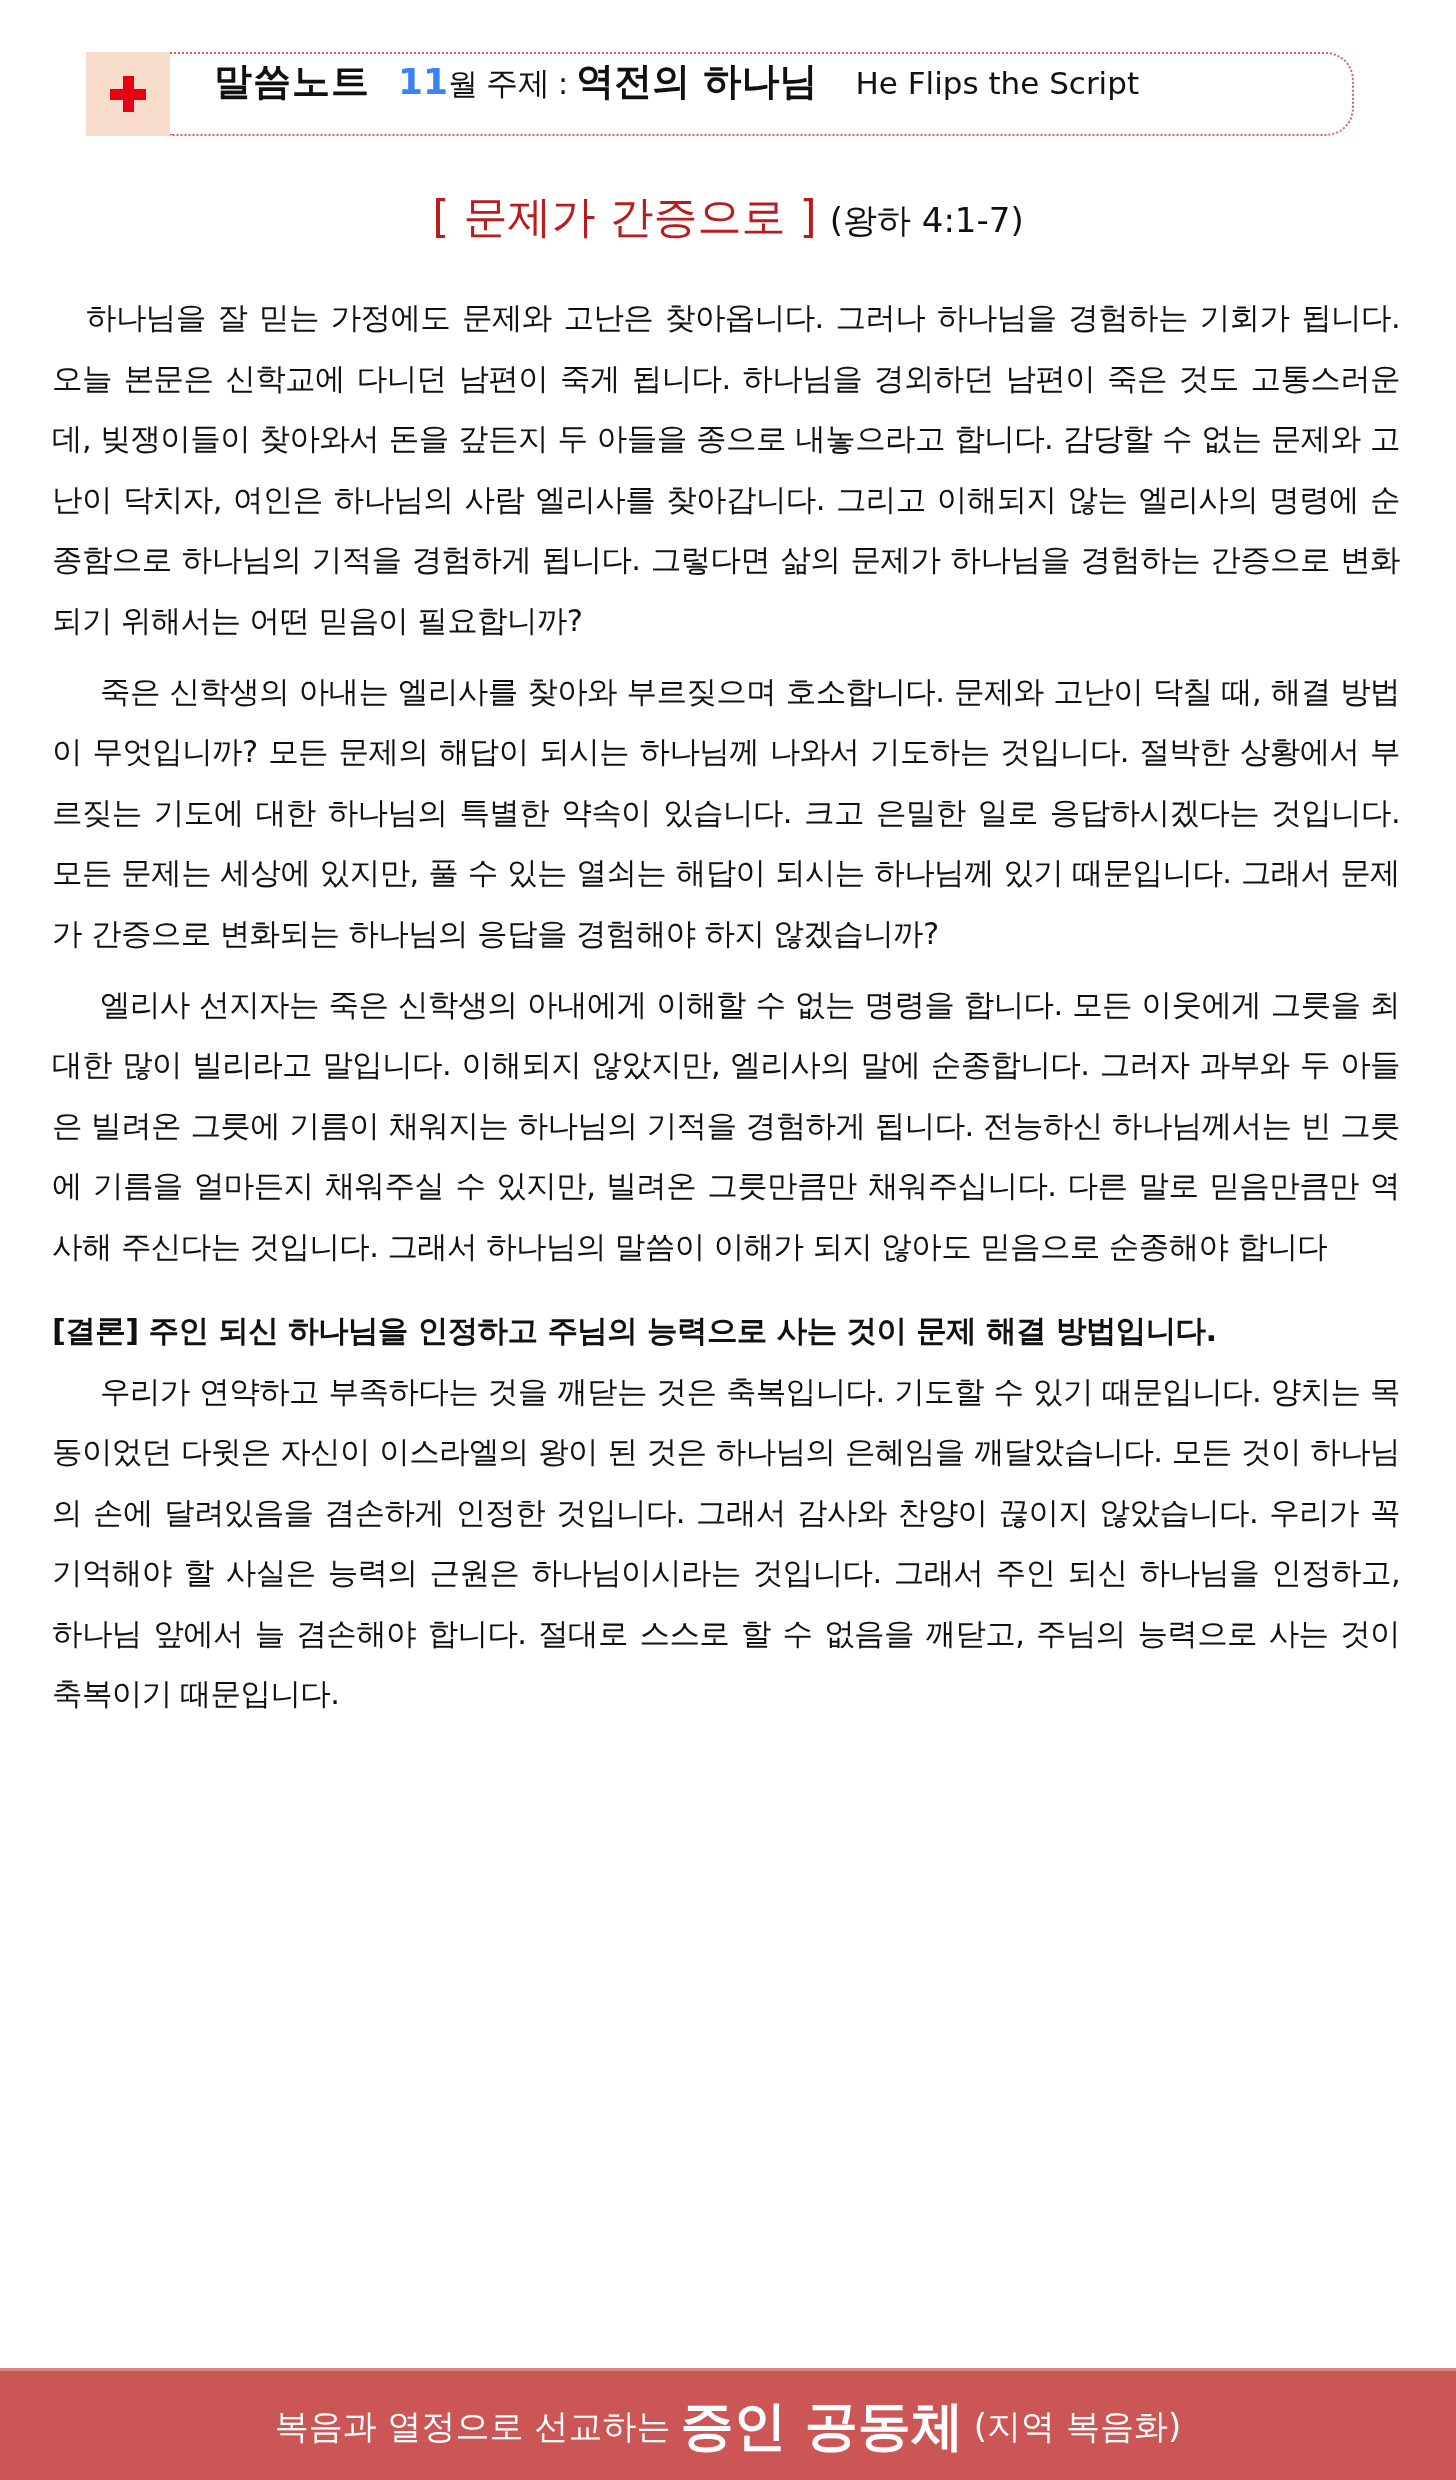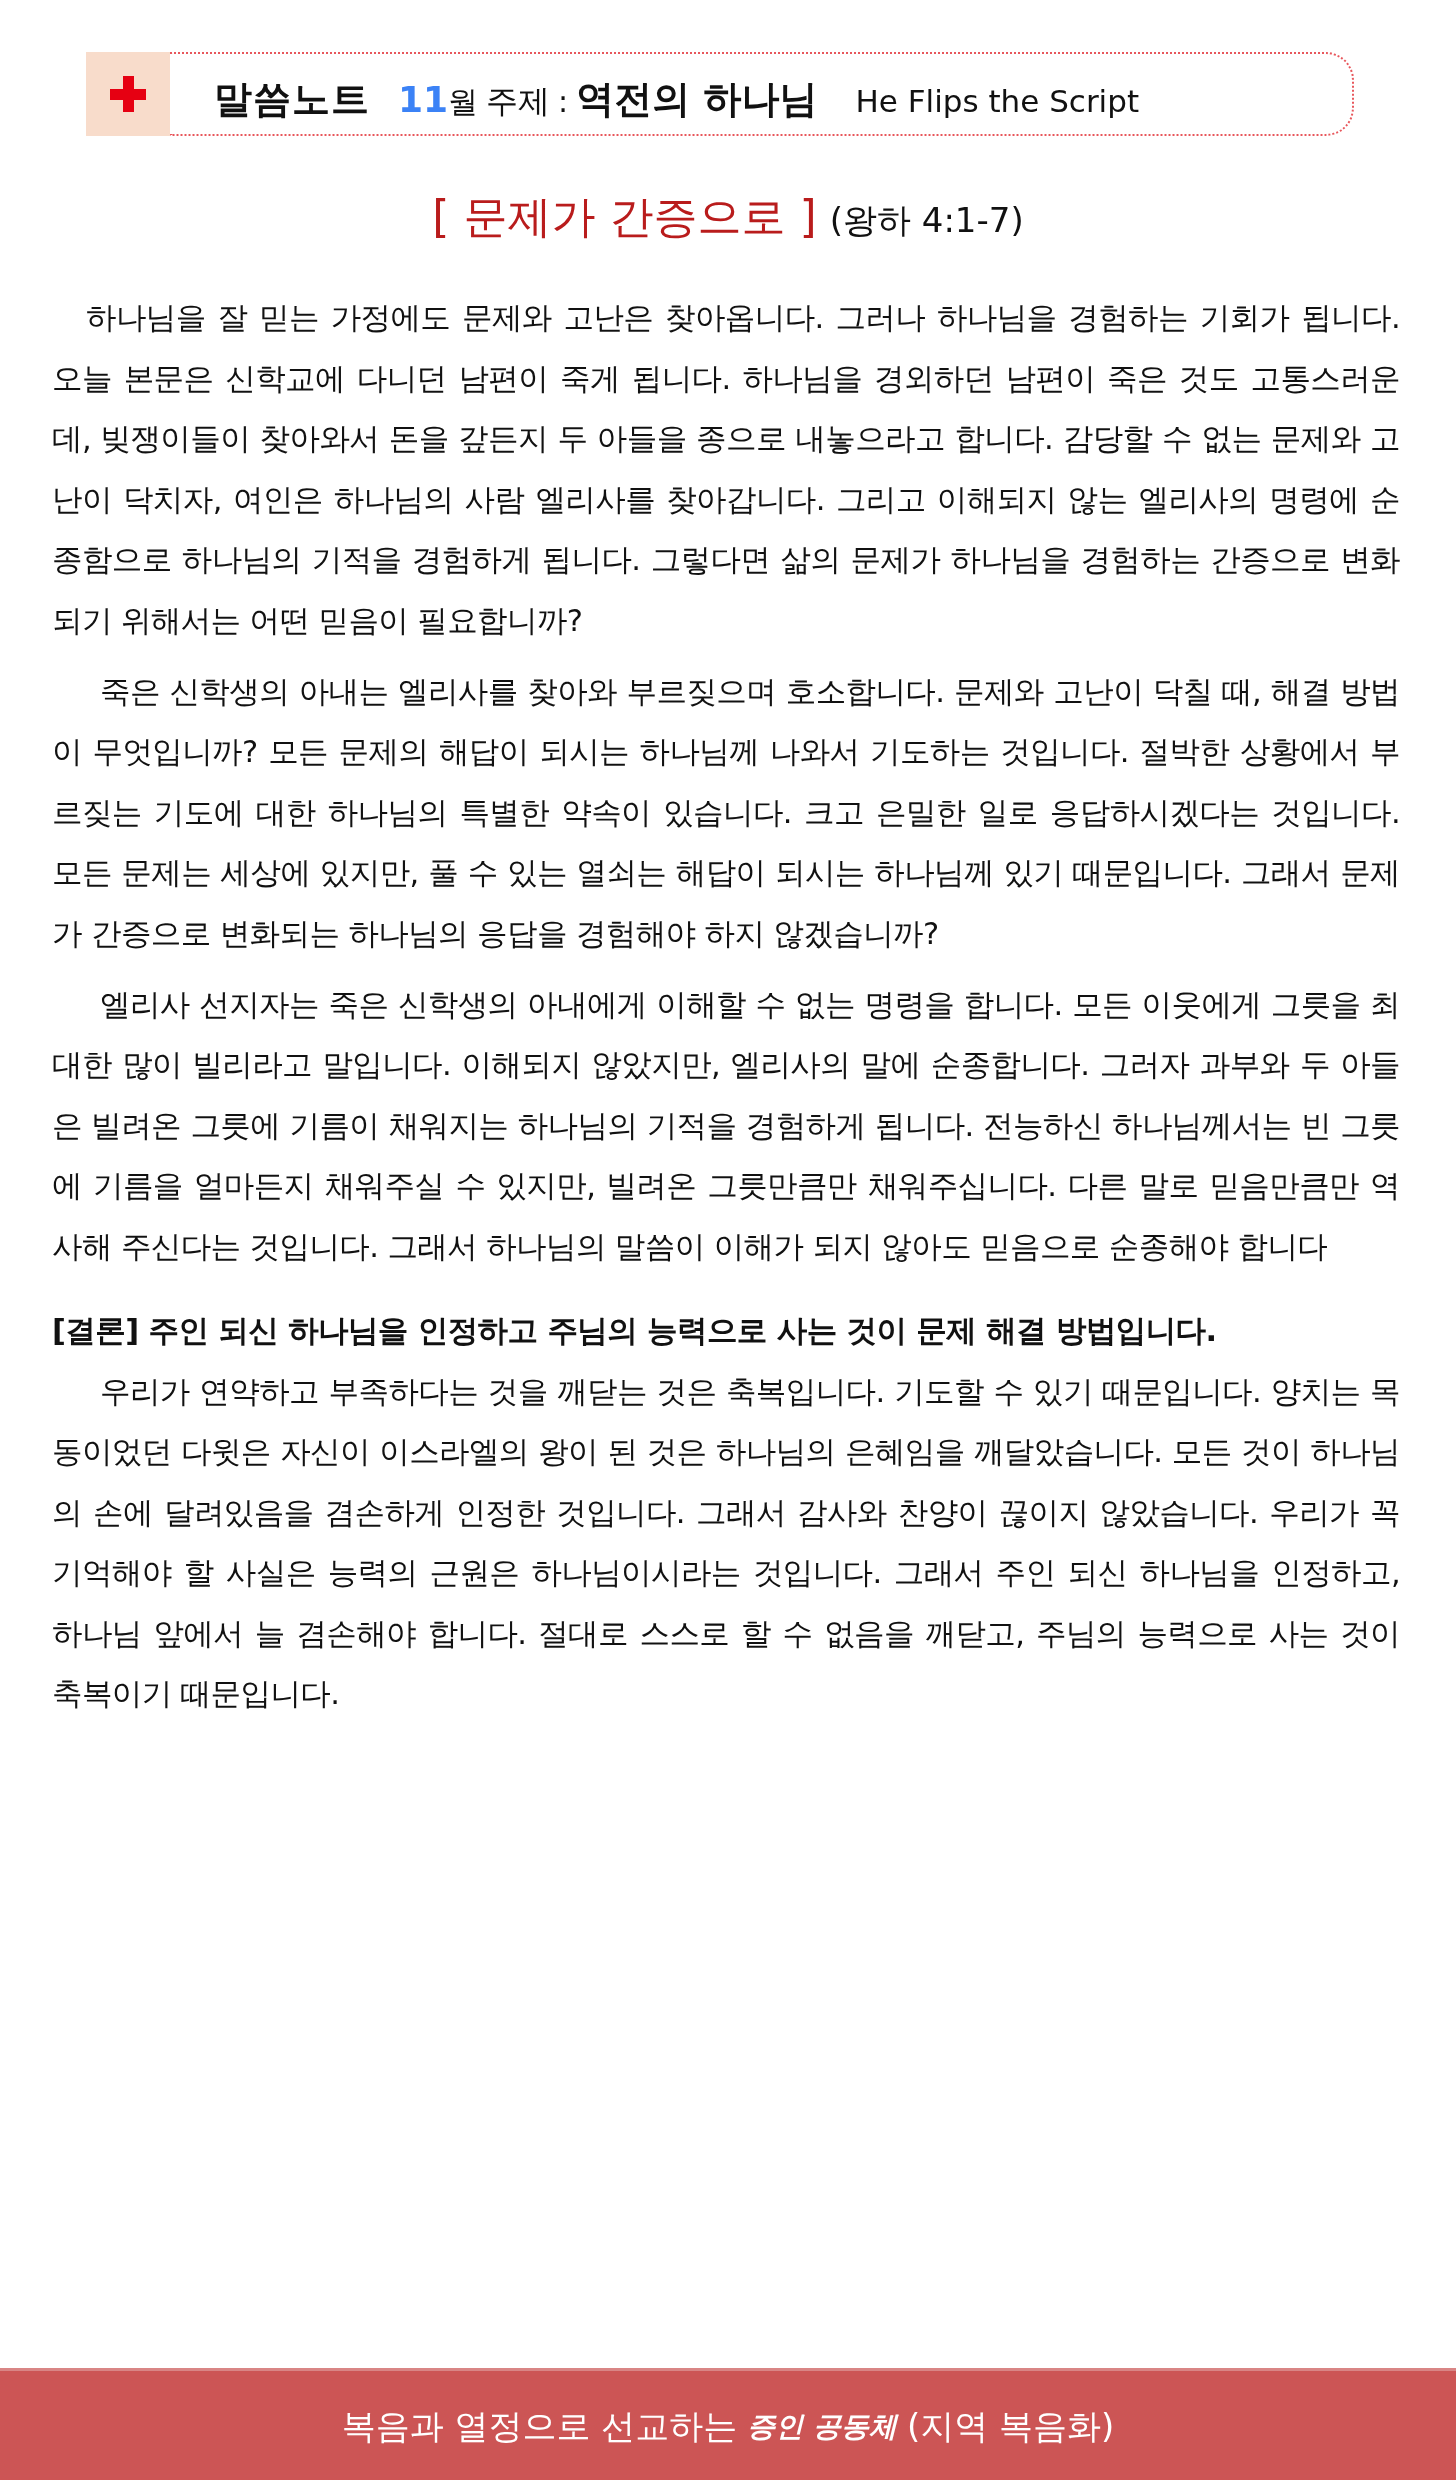--- a/index.html
+++ b/index.html
@@ -15,21 +15,21 @@
     background: #f8dccb;
   }
   .cross-v { position: absolute; left: 37px; top: 24px; width: 11px; height: 36px; background: #e60012; }
   .cross-h { position: absolute; left: 24px; top: 37px; width: 36px; height: 11px; background: #e60012; }
   .header-frame {
     position: absolute; left: 84px; top: 0; width: 1182px; height: 80px;
     border: 2px dotted #e8575c; border-left: none;
     border-radius: 0 28px 28px 0;
   }
   .header-text {
-    position: absolute; left: 128px; top: 22px; height: 56px;
+    position: absolute; left: 128px; top: 4px; height: 56px;
     display: flex; align-items: baseline; white-space: nowrap; justify-content: space-between;
   }
   .h-brand { font-size: 38px; font-weight: bold; letter-spacing: 1px; margin-right: 28px; }
   .h-month { font-size: 36px; font-weight: bold; color: #3b82f6; }
   .h-monthunit { font-size: 30px; margin-right: 8px; }
   .h-label { font-size: 32px; margin-right: 8px; }
   .h-colon { font-size: 30px; margin-right: 8px; }
   .h-theme { font-size: 38px; font-weight: bold; margin-right: 38px; }
   .h-english { font-size: 31px; }
 
@@ -51,21 +51,21 @@
   .heading { font-weight: bold; margin: 0; line-height: 62px; margin-top: 12px; }
   .sec-gap { height: 10px; }
 
   .footer {
     position: absolute; left: 0; top: 2368px; width: 1456px; height: 112px;
     background: #cc5555; border-top: 3px solid #d98585;
     display: flex; align-items: center; justify-content: center;
     color: #ffffff; white-space: nowrap;
   }
   .f-small { font-size: 34px; }
-  .f-big { font-size: 28px; font-weight: bold; margin: 0 10px; font-style: italic; }
+  .f-big { font-size: 53px; font-weight: bold; margin: 0 10px; }
 </style>
 </head>
 <body>
 
 <div class="header">
   <div class="header-cross-box">
     <span>
       <span class="cross-v"></span><span class="cross-h"></span>
     </span>
   </div>

